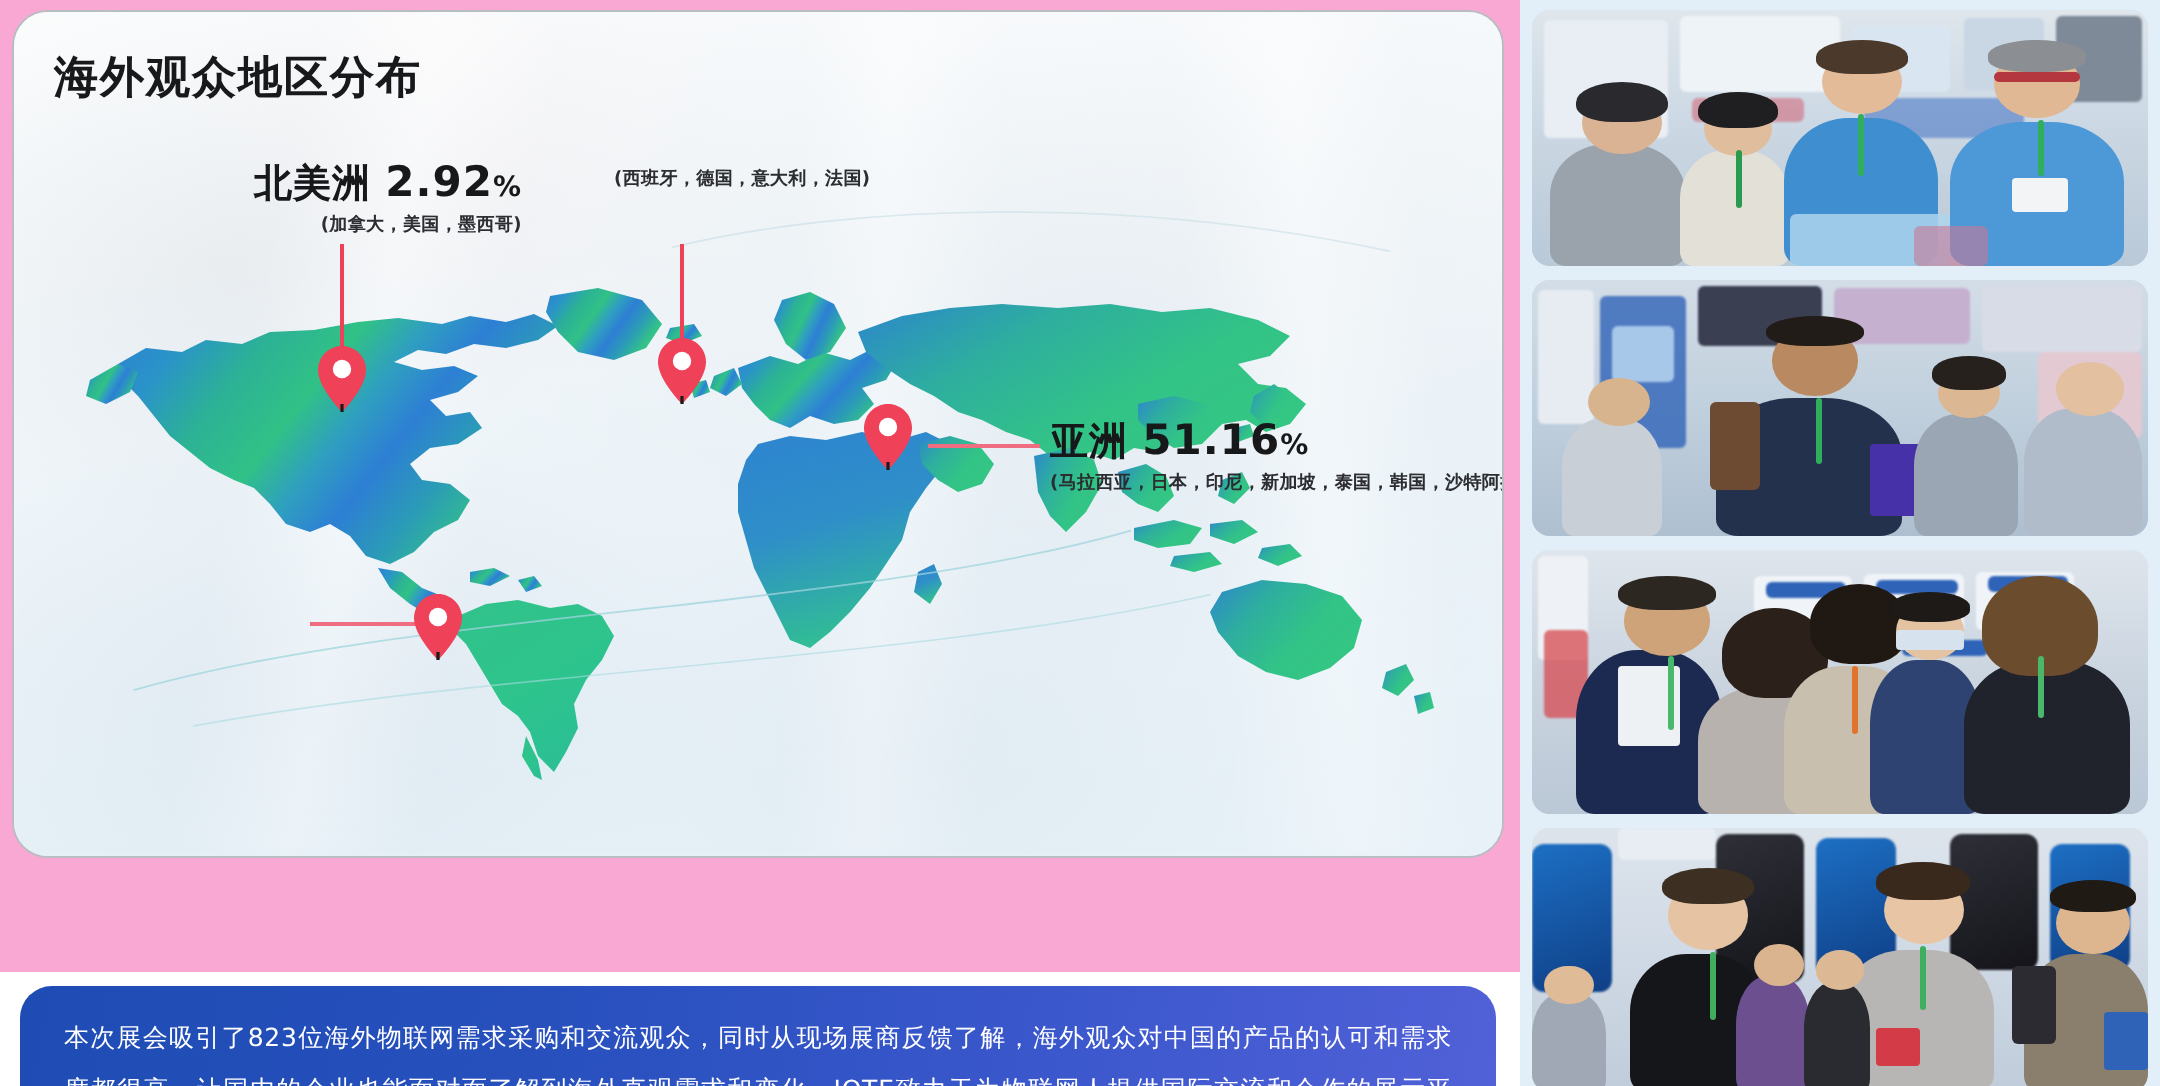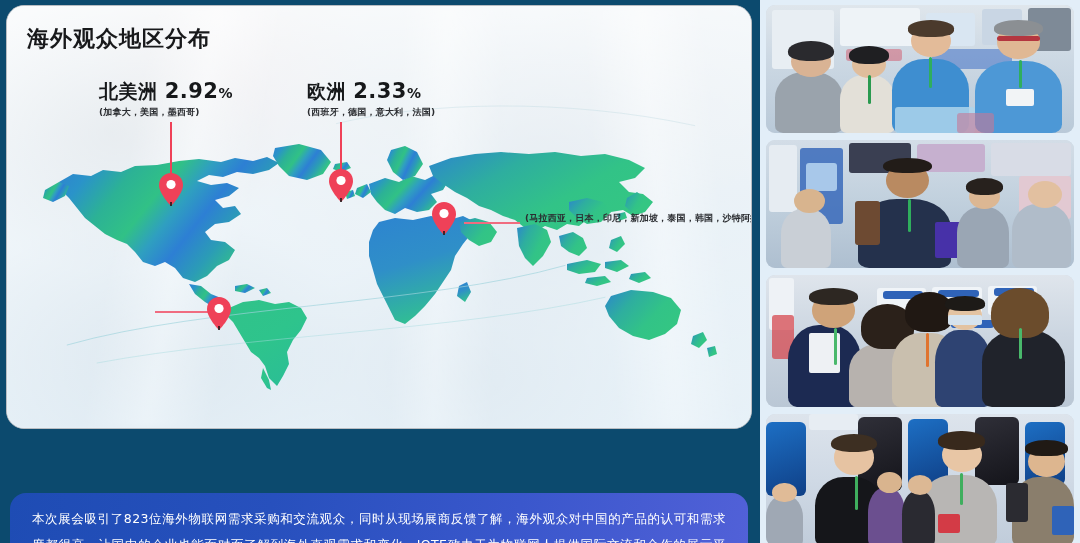--- a/index.html
+++ b/index.html
@@ -12,22 +12,22 @@
   #root {
     position: relative;
     width: 1080px; height: 543px;
     background: #ffffff;
   }
 
   
   #left-column {
     position: absolute;
     left: 0; top: 0;
-    width: 760px; height: 543px;
-    background: #0c4a6e;
+    width: 760px; height: 486px;
+    background: #f9a8d4;
   }
 
   
   #map-card {
     position: absolute;
     left: 6px; top: 5px;
     width: 746px; height: 424px;
     border-radius: 18px;
     border: 1px solid #b9bdc2;
     overflow: hidden;
@@ -312,37 +312,37 @@
 
       <div class="pin-stem-h" style="left:148px; top:305px; width:55px;"></div>
       <div class="pin" style="left:200px; top:291px;">
         <svg width="24" height="33" viewBox="0 0 24 33">
           <path d="M12 0 C5.4 0 0 5.4 0 12 C0 21 12 33 12 33 C12 33 24 21 24 12 C24 5.4 18.6 0 12 0 Z" fill="#ef4158"></path>
           <circle cx="12" cy="11.5" r="4.6" fill="#ffffff"></circle>
           <rect x="11.2" y="29" width="1.6" height="4" fill="#1b1b1b"></rect>
         </svg>
       </div>
 
-      <div class="region-label" style="left:92px; top:74px;">
+      <div class="region-label" style="left:120px; top:74px;text-align:right;">
         <div class="region-main">
           <span>北美洲</span>
           <span class="pct-num">2.92</span><span class="pct-sign">%</span>
         </div>
         <div class="region-sub">(加拿大，美国，墨西哥)</div>
       </div>
 
       <div class="region-label" style="left:300px; top:74px;">
+        <div class="region-sub">(西班牙，德国，意大利，法国)</div>
+      </div>
+
+      <div class="region-label" style="left:518px; top:203px;">
         <div class="region-main">
-          <span>欧洲</span>
-          <span class="pct-num">2.33</span><span class="pct-sign">%</span>
+          <span>亚洲</span>
+          <span class="pct-num">51.16</span><span class="pct-sign">%</span>
         </div>
-        <div class="region-sub">(西班牙，德国，意大利，法国)</div>
-      </div>
-
-      <div class="region-label" style="left:518px; top:203px;">
         <div class="region-sub">(马拉西亚，日本，印尼，新加坡，泰国，韩国，沙特阿拉伯)</div>
       </div>
 
 
     </div>
 
     <div id="summary-box">
       <div id="summary-text">本次展会吸引了823位海外物联网需求采购和交流观众，同时从现场展商反馈了解，海外观众对中国的产品的认可和需求度都很高，让国内的企业也能面对面了解到海外直观需求和变化，IOTE致力于为物联网人提供国际交流和合作的展示平台。</div>
     </div>
   </div>

